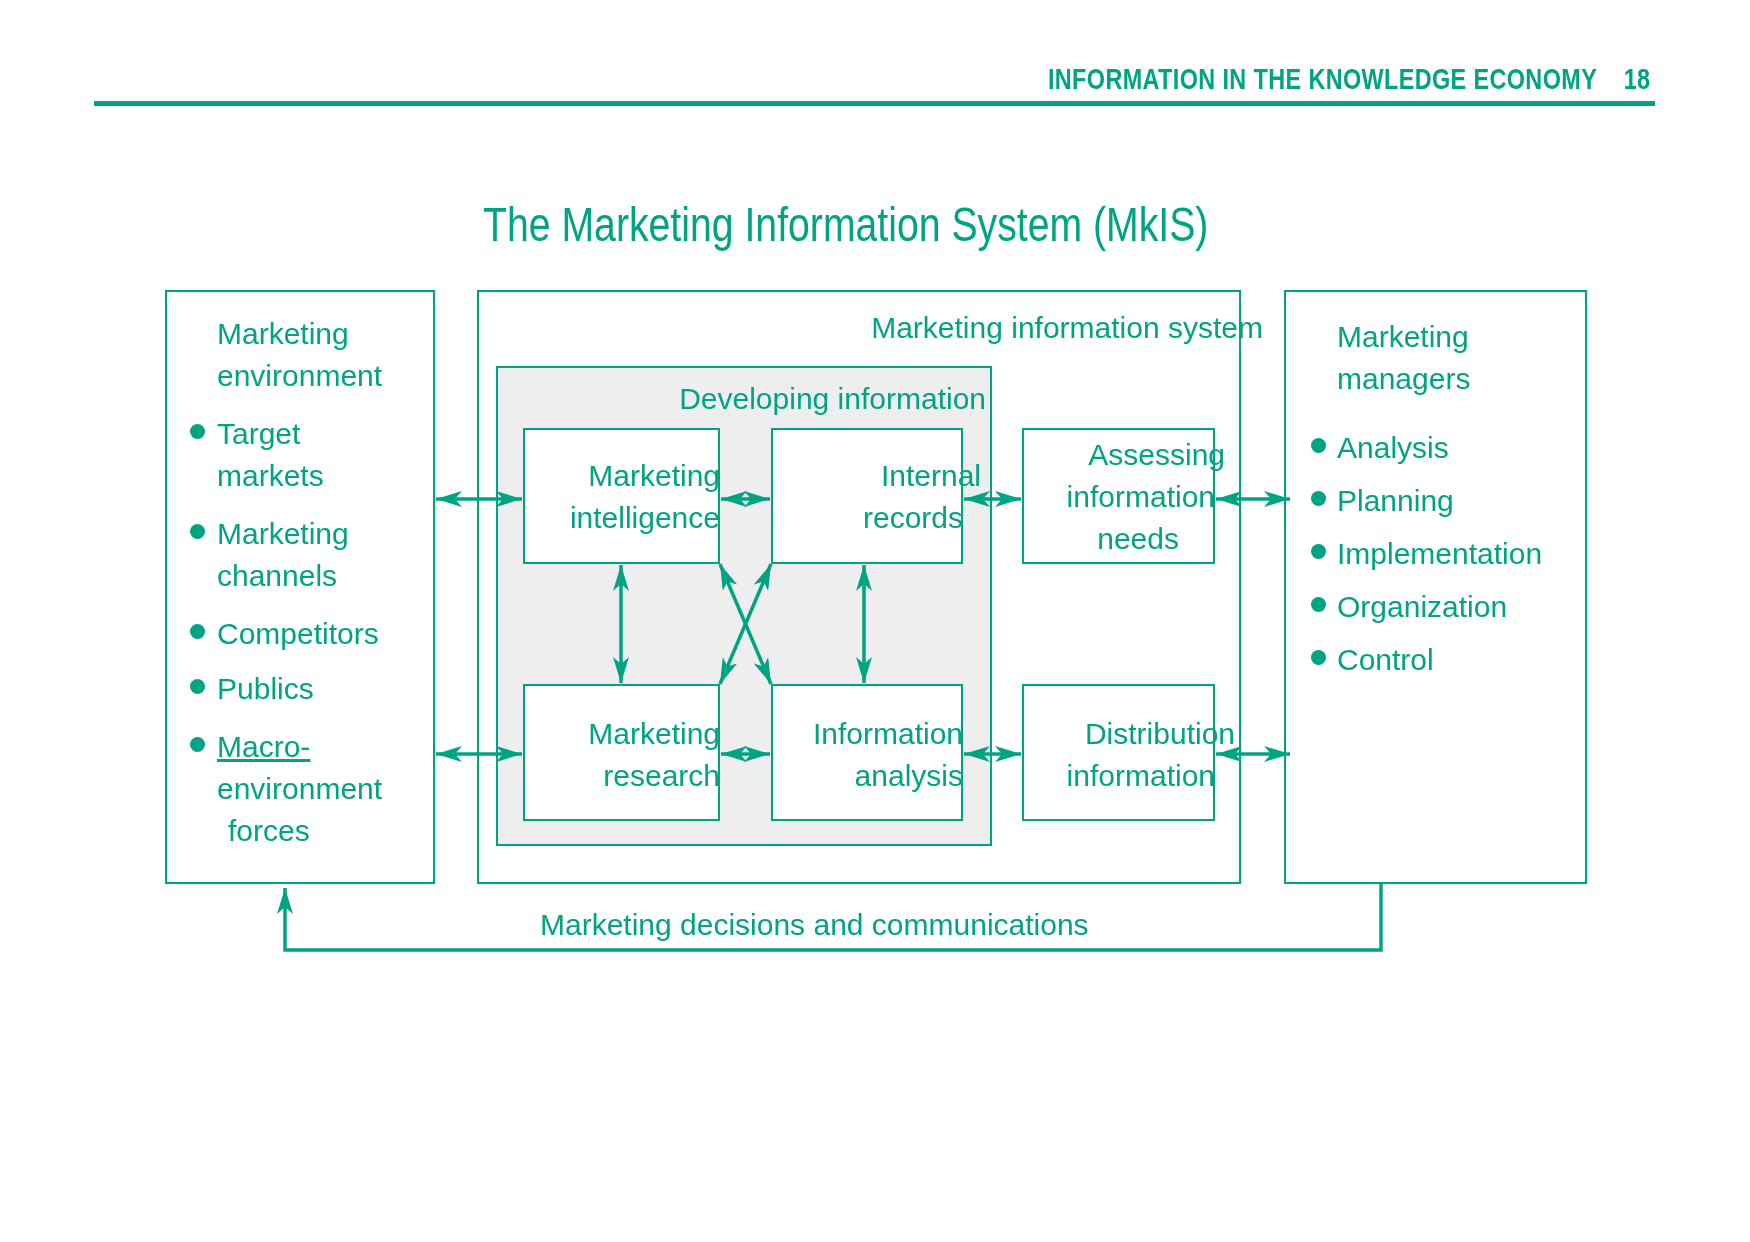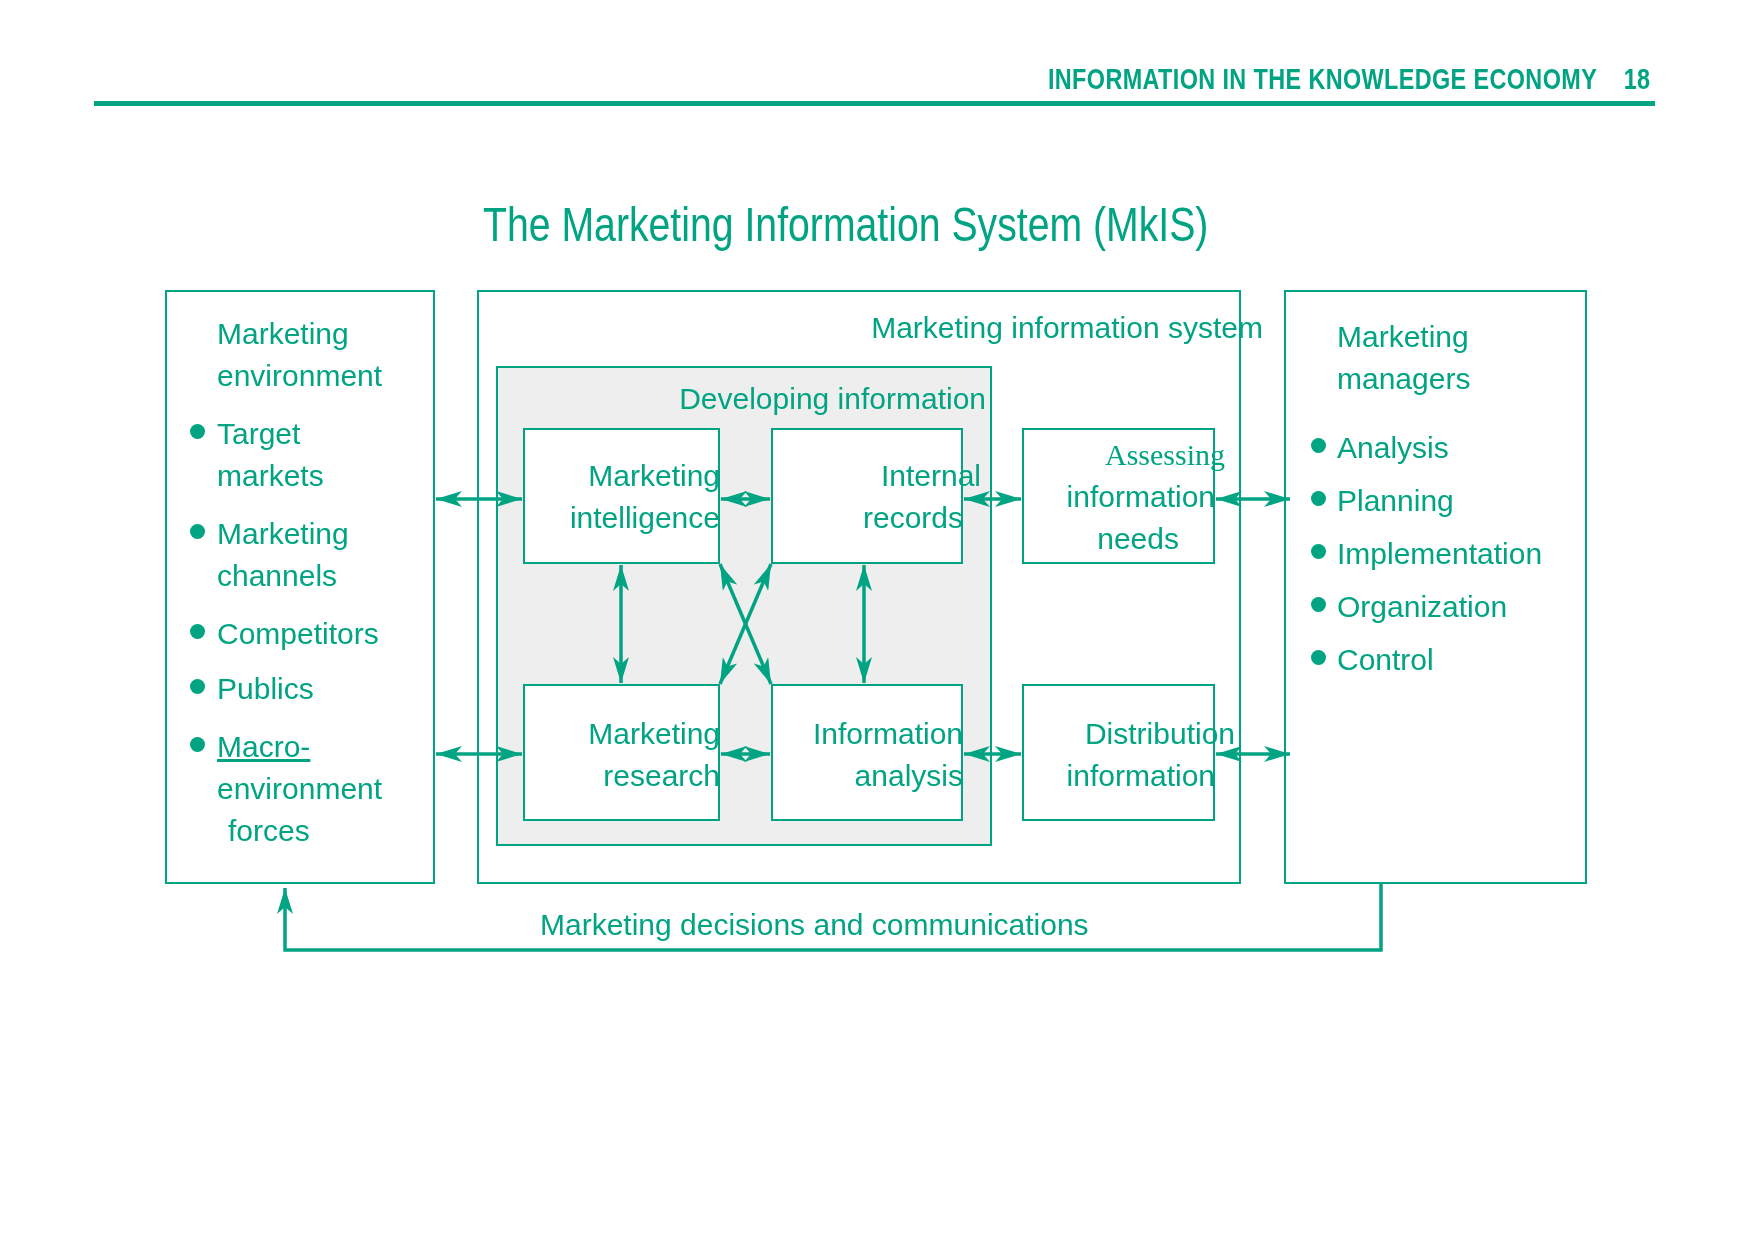--- a/index.html
+++ b/index.html
@@ -98,21 +98,21 @@
 
 <div class="label center" style="left:771px;top:455px;width:210px;">Internal</div>
 <div class="label center" style="left:771px;top:497px;width:192px;">records</div>
 
 <div class="label center" style="left:523px;top:713px;width:197px;">Marketing</div>
 <div class="label center" style="left:523px;top:755px;width:197px;">research</div>
 
 <div class="label center" style="left:771px;top:713px;width:192px;">Information</div>
 <div class="label center" style="left:771px;top:755px;width:192px;">analysis</div>
 
-<div class="label center" style="left:1022px;top:434px;width:203px;font-family:Liberation Serif, serif;">Assessing</div>
+<div class="label center" style="left:1022px;top:434px;width:203px;">Assessing</div>
 <div class="label center" style="left:1022px;top:476px;width:193px;">information</div>
 <div class="label center" style="left:1022px;top:518px;width:157px;">needs</div>
 
 <div class="label center" style="left:1022px;top:713px;width:213px;">Distribution</div>
 <div class="label center" style="left:1022px;top:755px;width:193px;">information</div>
 
 <div class="label" style="left:1337px;top:316px;">Marketing</div>
 <div class="label" style="left:1337px;top:358px;">managers</div>
 
 <div class="dot" style="left:1311px;top:438px;"></div>

